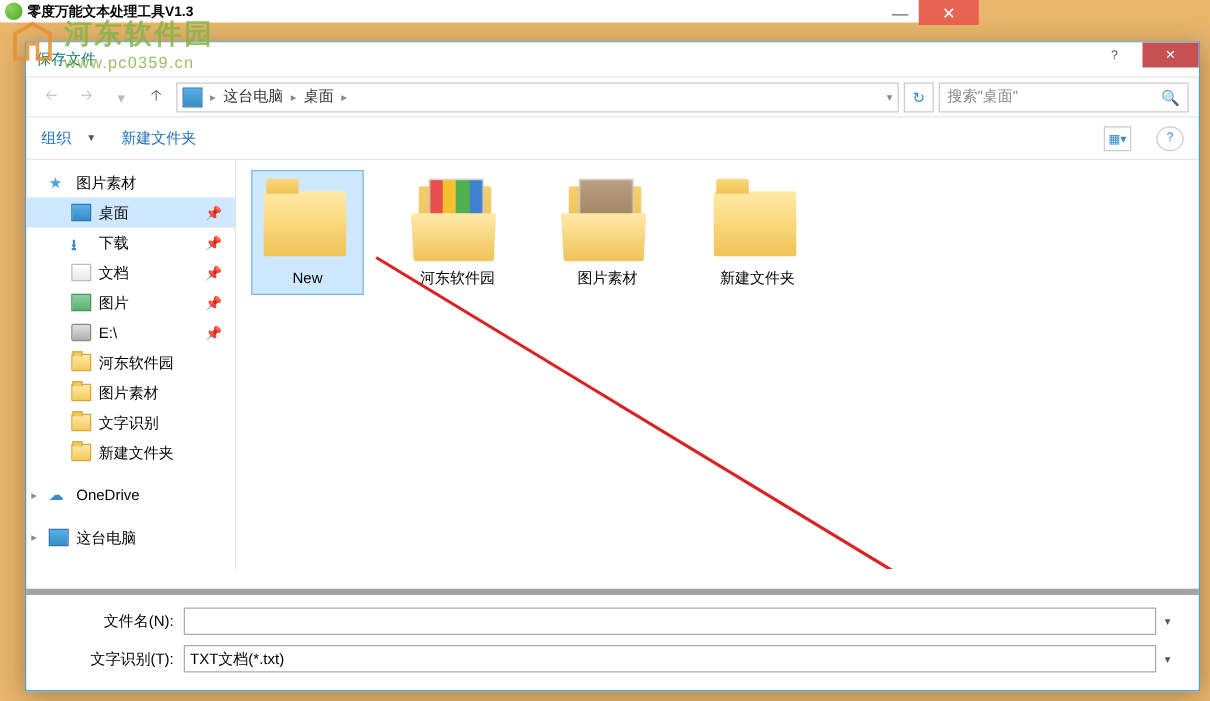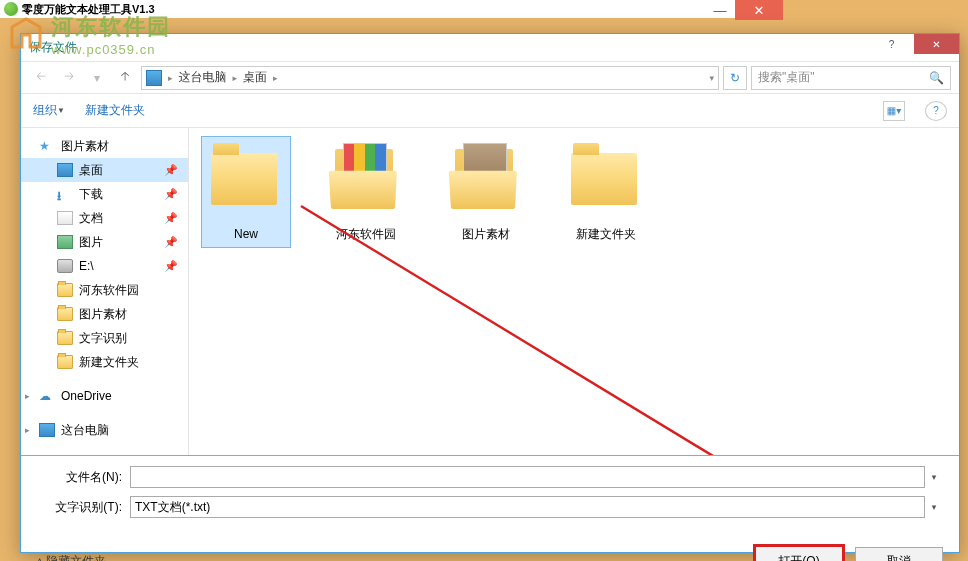--- a/index.html
+++ b/index.html
@@ -32,21 +32,21 @@
 .nav-btn.enabled { color: #555; }
 .breadcrumb { flex: 1; height: 24px; border: 1px solid #ccc; display: flex; align-items: center; padding: 0 4px; background: #fff; }
 .bc-icon { width: 16px; height: 16px; background: linear-gradient(#5ab0e8, #3a8bc8); margin-right: 6px; border: 1px solid #2a7ab8; }
 .bc-seg { padding: 0 6px; color: #333; }
 .bc-sep { color: #888; font-size: 9px; }
 .bc-refresh { width: 24px; height: 24px; border: 1px solid #ccc; display: flex; align-items: center; justify-content: center; color: #3a8bc8; }
 .search-box { width: 200px; height: 24px; border: 1px solid #ccc; display: flex; align-items: center; padding: 0 6px; color: #888; }
 .search-box .mag { margin-left: auto; color: #555; }
 
 .toolbar { height: 34px; display: flex; align-items: center; border-bottom: 1px solid #e5e5e5; padding: 0 12px; gap: 20px; }
-.toolbar .tb-item { color: #1e6fbf; display: flex; align-items: center; gap: 0; }
+.toolbar .tb-item { color: #1e6fbf; display: flex; align-items: center; gap: 12px; }
 .toolbar .tb-dd { font-size: 8px; color: #555; }
 .toolbar .spacer { flex: 1; }
 .toolbar .view-btn { width: 22px; height: 20px; border: 1px solid #ccc; display: flex; align-items: center; justify-content: center; color: #3a8bc8; font-size: 10px; }
 
 .body-row { display: flex; height: 327px; }
 .sidebar { width: 168px; border-right: 1px solid #e5e5e5; overflow-y: auto; padding: 6px 0; }
 .side-item { display: flex; align-items: center; height: 24px; padding-left: 18px; gap: 6px; position: relative; }
 .side-item.selected { background: #cde8ff; }
 .side-item .si-icon { width: 16px; height: 14px; flex-shrink: 0; }
 .side-item .si-pin { position: absolute; right: 10px; color: #999; font-size: 11px; }
@@ -60,37 +60,37 @@
 .icon-drive { background: linear-gradient(#e0e0e0,#b0b0b0); border: 1px solid #888; border-radius: 2px; }
 .icon-folder-sm { background: linear-gradient(#ffe9a8,#f5c95a); border: 1px solid #d4a840; border-radius: 1px; position: relative; }
 .icon-folder-sm::before { content: ""; position: absolute; top: -3px; left: 0; width: 6px; height: 3px; background: #f5c95a; border: 1px solid #d4a840; border-bottom: none; }
 .icon-cloud { color: #3a8bc8; }
 .icon-pc { background: linear-gradient(#5ab0e8,#3a8bc8); border: 1px solid #2a7ab8; }
 
 .file-area { flex: 1; padding: 8px 12px; position: relative; overflow: hidden; }
 .file-grid { display: flex; flex-wrap: wrap; gap: 18px 30px; align-content: flex-start; }
 .file-item { width: 90px; display: flex; flex-direction: column; align-items: center; text-align: center; padding: 4px; border: 1px solid transparent; }
 .file-item.selected { background: #cde8ff; border: 1px solid #7bb8e8; }
-.file-item .fi-label { margin-top: 16px; line-height: 1.3; word-break: break-all; }
+.file-item .fi-label { margin-top: 4px; line-height: 1.3; word-break: break-all; }
 .fi-icon { width: 70px; height: 70px; position: relative; }
 .folder-icon { width: 66px; height: 52px; margin-top: 12px; background: linear-gradient(#ffe9a8 0%, #fad87a 50%, #f0c358 100%); border-radius: 2px; position: relative; }
 .folder-icon::before { content: ""; position: absolute; top: -10px; left: 2px; width: 26px; height: 12px; background: linear-gradient(#fad87a, #f0c358); border-radius: 2px 2px 0 0; }
 .folder-open { perspective: 200px; }
 .folder-open .back { position: absolute; top: 8px; left: 4px; width: 58px; height: 50px; background: linear-gradient(#f5d070, #e8b848); border-radius: 2px; }
 .folder-open .paper { position: absolute; top: 4px; left: 14px; width: 44px; height: 54px; background: #fff; border: 1px solid #ddd; box-shadow: 1px 0 2px rgba(0,0,0,0.1); }
 .folder-open .paper.p2 { left: 10px; top: 6px; }
 .folder-open .front { position: absolute; bottom: 2px; left: 0px; width: 64px; height: 40px; background: linear-gradient(#ffe9a8, #f0c358); border-radius: 2px; transform: rotateX(-18deg); transform-origin: bottom; }
 .folder-open .thumb { position: absolute; top: 2px; left: 12px; width: 44px; height: 56px; border: 1px solid #ccc; }
 .txt-icon { width: 52px; height: 66px; margin: 2px auto 0; background: #fff; border: 1px solid #ccc; position: relative; box-shadow: 1px 1px 2px rgba(0,0,0,0.1); }
 .txt-icon::before { content:""; position: absolute; top: 0; right: 0; width: 14px; height: 14px; background: linear-gradient(135deg, #fff 48%, #ddd 52%); }
 .txt-icon::after { content:""; position: absolute; top: 14px; left: 8px; right: 8px; height: 36px; background: repeating-linear-gradient(#bbb 0 1px, transparent 1px 7px); }
 
 .arrow-overlay { position: absolute; top: 0; left: 0; pointer-events: none; }
 
-.bottom-panel { padding: 10px 16px 8px 23px; border-top: 1px solid #a3a3a3; }
+.bottom-panel { padding: 10px 16px 8px 40px; border-top: 5px solid #a3a3a3; margin-top: 16px; }
 .field-row { display: flex; align-items: center; margin-bottom: 8px; }
 .field-row .flabel { width: 86px; text-align: right; padding-right: 8px; }
 .field-row .finput { flex: 1; height: 22px; border: 1px solid #aaa; padding: 0 4px; background: #fff; }
 .field-row .fselect { flex: 1; height: 22px; border: 1px solid #aaa; padding: 0 4px; background: #fff; display: flex; align-items: center; }
 .field-row .fdrop { width: 18px; text-align: center; color: #555; font-size: 9px; }
 
 .action-row { display: flex; align-items: center; padding: 10px 16px; }
 .action-row .hide-link { display: flex; align-items: center; gap: 4px; color: #333; }
 .action-row .hide-link .chev { font-size: 9px; }
 .action-row .spacer { flex: 1; }

